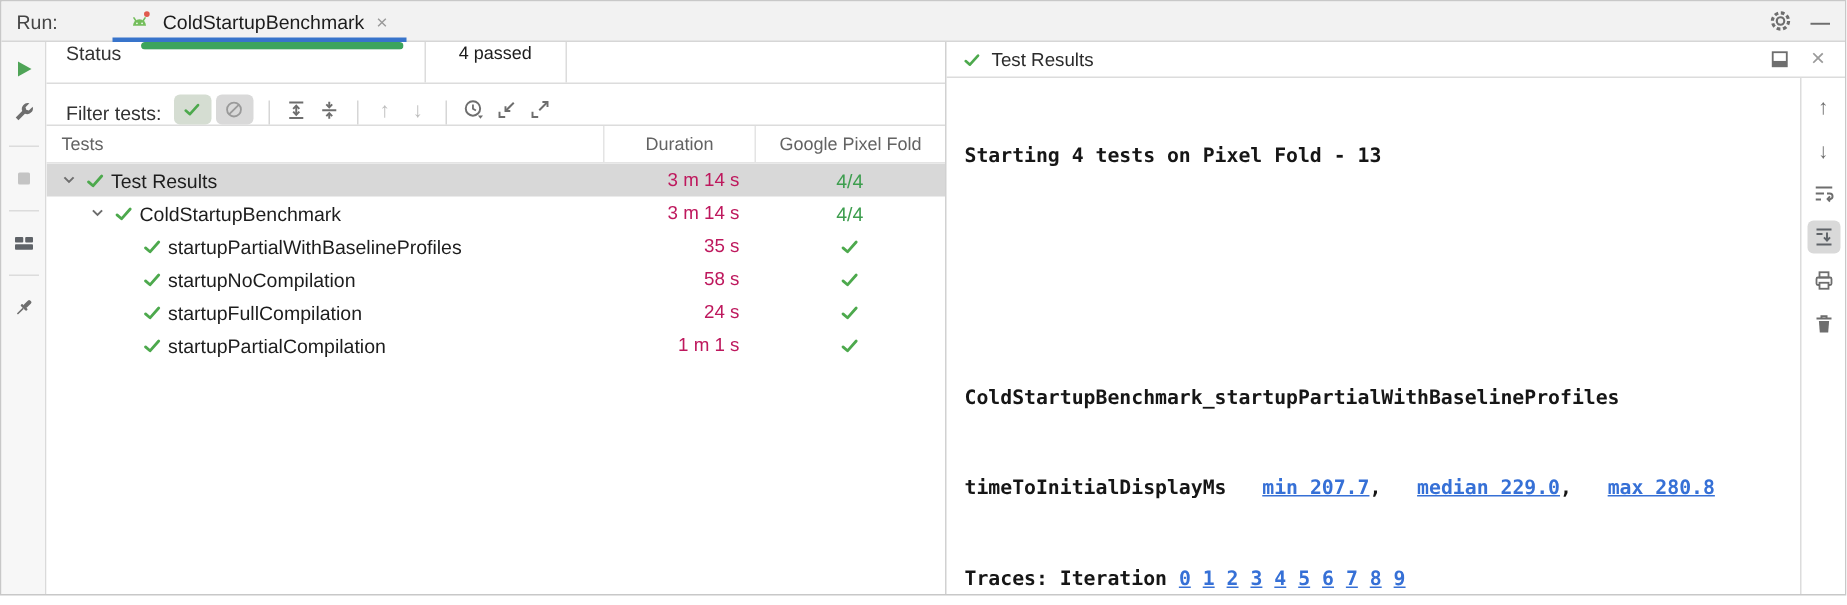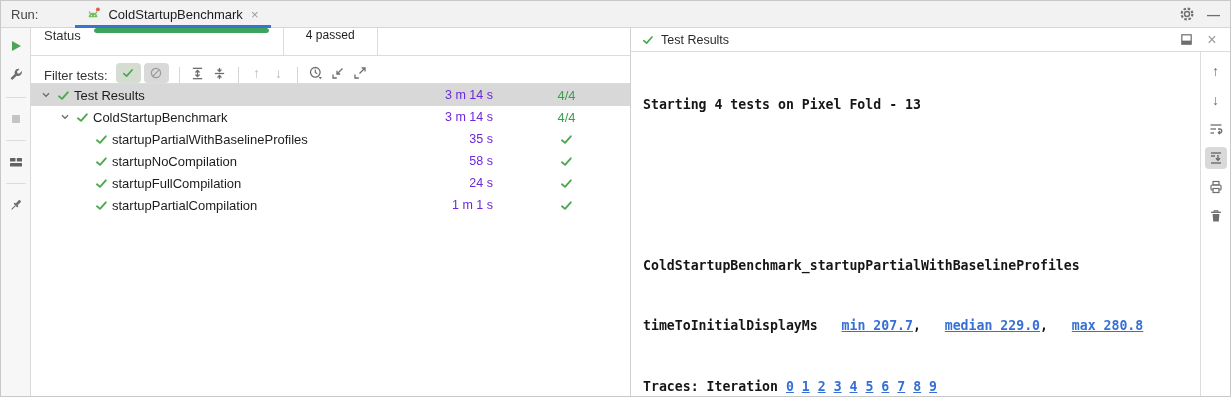--- a/index.html
+++ b/index.html
@@ -54,21 +54,21 @@
   .th-duration { flex:0 0 101px; text-align:center; border-left:1px solid #e4e4e4; align-self:stretch; display:flex; align-items:center; justify-content:center; }
   .th-device { flex:0 0 127px; text-align:center; border-left:1px solid #e4e4e4; align-self:stretch; display:flex; align-items:center; justify-content:center; }
 
   .tree-body { flex:1; overflow:hidden; }
   .tree-row { height:22px; display:flex; align-items:center; font-size:13px; color:#1d1d1d; cursor:pointer; }
   .tree-row.selected { background:#d8d8d8; }
   .cell-tests { flex:1; display:flex; align-items:center; min-width:0; }
   .chevron { width:17px; height:16px; display:flex; align-items:center; justify-content:center; flex:0 0 17px; }
   .row-check { width:18px; height:16px; display:flex; align-items:center; justify-content:center; flex:0 0 18px; }
   .row-label { margin-left:2px; white-space:nowrap; }
-  .cell-duration { flex:0 0 101px; text-align:right; padding-right:10px; color:#6d28d9; font-size:12.5px; }
+  .cell-duration { flex:0 0 101px; text-align:right; padding-right:10px; color:#be185d; font-size:12.5px; }
   .cell-result { flex:0 0 127px; display:flex; align-items:center; justify-content:center; font-size:13px; }
   .cell-result.fraction { color:#3E9E4F; }
 
   
   .console-panel { flex:1; display:flex; flex-direction:column; min-width:0; }
   .console-header { flex:0 0 24px; display:flex; align-items:center; border-bottom:1px solid #dcdcdc; padding:0 8px 0 10px; }
   .console-title { font-size:12.5px; color:#2b2b2b; margin-left:6px; }
   .ch-spacer { flex:1; }
   .console-header .icon-btn { width:20px; height:18px; margin-left:6px; }
   .console-wrap { flex:1; display:flex; min-height:0; }
@@ -216,20 +216,25 @@
         </span>
         <span class="ftool">
           <svg width="16" height="16" viewBox="0 0 16 16" stroke="#6e6e6e" stroke-width="1.3" fill="none">
             <line x1="7.5" y1="8.5" x2="13" y2="3"></line>
             <polyline points="9.6,3 13,3 13,6.4"></polyline>
             <polyline points="3,9.5 3,13 6.8,13"></polyline>
           </svg>
         </span>
       </div>
 
+      <div class="tree-header">
+        <div class="th-tests">Tests</div>
+        <div class="th-duration">Duration</div>
+        <div class="th-device">Google Pixel Fold</div>
+      </div>
 
       <div class="tree-body">
           <div class="tree-row selected">
     <div class="cell-tests" style="padding-left: 6px;">
       <span class="chevron">
         <svg width="14" height="14" viewBox="0 0 16 16">
                   <polyline points="4.5,6 8,9.5 11.5,6" fill="none" stroke="#6e6e6e" stroke-width="1.5"></polyline>
                 </svg>
       </span>
       <span class="row-check">

